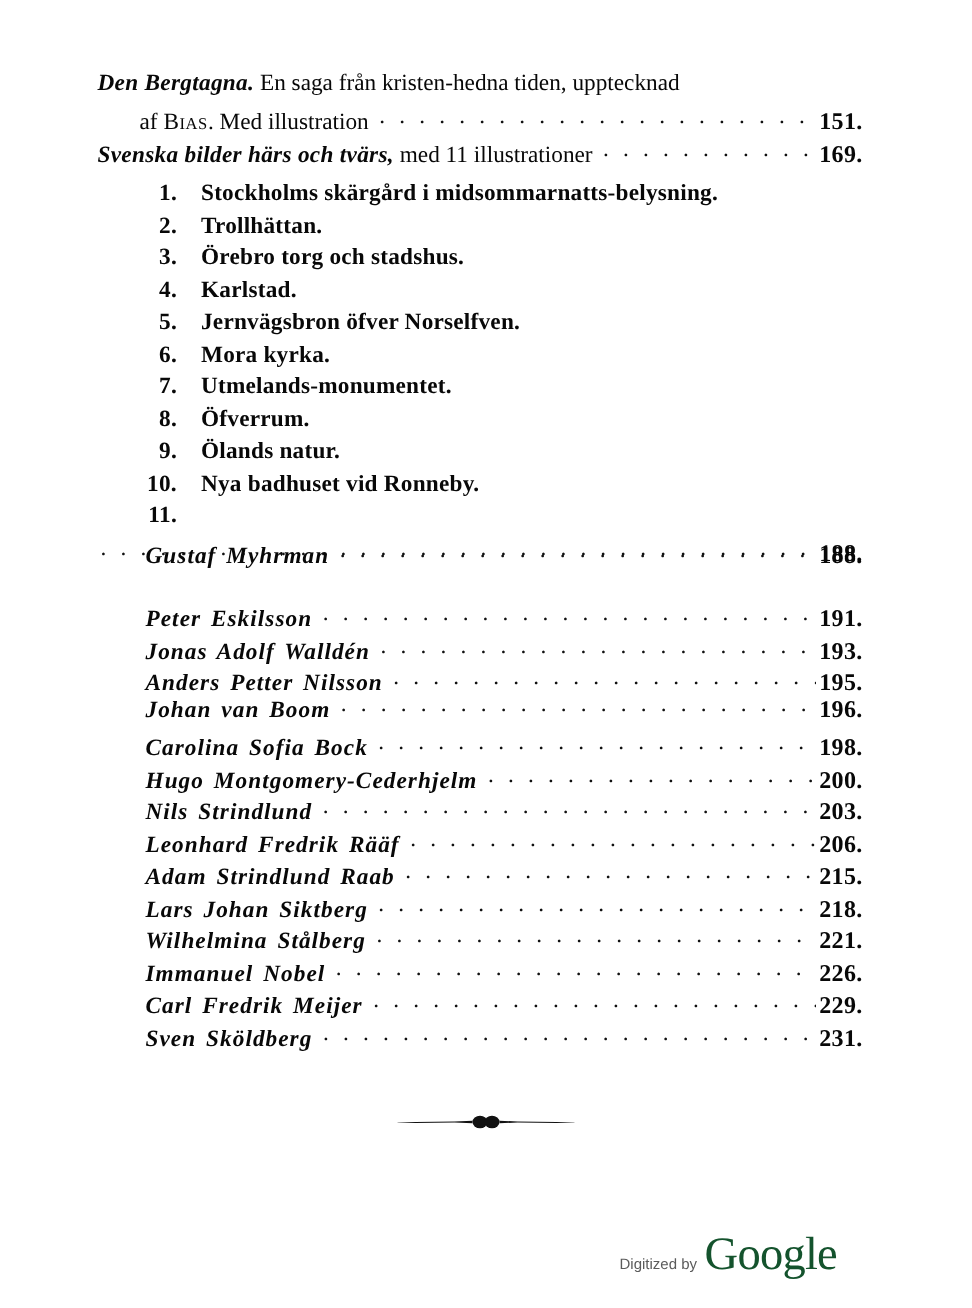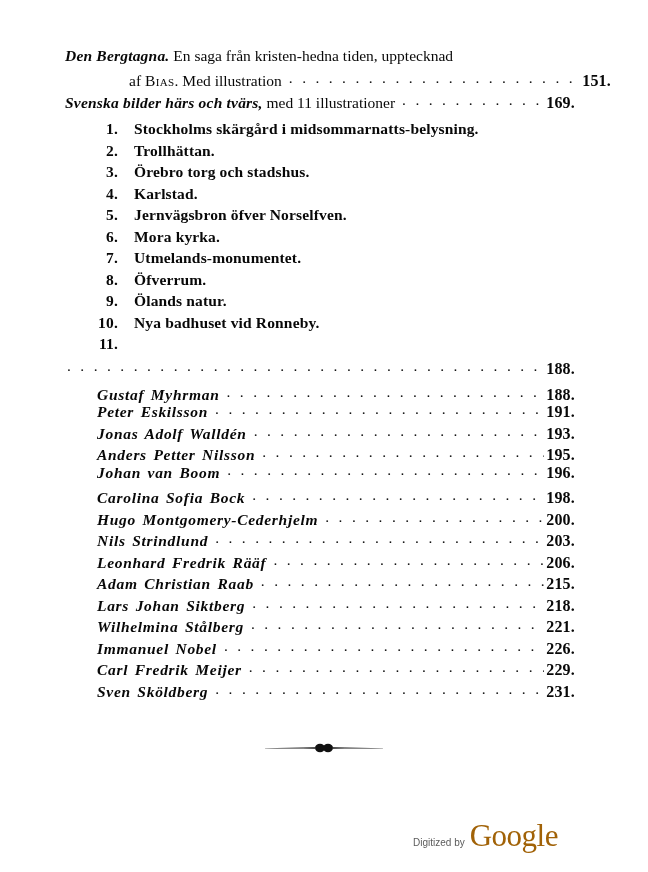--- a/index.html
+++ b/index.html
@@ -133,34 +133,34 @@
   #wm-digitized {
     font-family: "Liberation Sans", "DejaVu Sans", sans-serif;
     font-size: 10px;
     color: #5b5b5b;
     letter-spacing: 0px;
     padding-right: 5px;
   }
   #wm-google {
     font-family: "Liberation Serif", "DejaVu Serif", serif;
     font-size: 31px;
-    color: #a16207;
+    color: #14532d;
     letter-spacing: -0.5px;
   }
 </style>
 </head>
 <body>
 
 <div id="page">
 
   <div class="line-plain" style="left:65px; top:48px;font-family:Liberation Serif, serif;">
     <span class="entry-title-italic">Den Bergtagna.</span><span class="entry-roman"> En saga från kristen-hedna tiden, upptecknad</span>
   </div>
 
-  <div class="toc-line" style="left:93px; top:70px; width:482px;margin-left:36px;">
+  <div class="toc-line" style="left:93px; top:70px; width:482px;">
     <span class="toc-label"><span>af </span><span class="smallcaps">Bias</span><span>. Med illustration</span></span>
     <span class="leader"></span>
     <span class="pageno">151.</span>
   </div>
 
   <div class="toc-line" style="left:65px; top:92px; width:510px;">
     <span class="toc-label"><span class="entry-title-italic">Svenska bilder härs och tvärs,</span><span class="entry-roman"> med 11 illustrationer</span></span>
     <span class="leader"></span>
     <span class="pageno">169.</span>
   </div>
@@ -207,21 +207,21 @@
   </div>
   <div class="num-item" style="left:88px; top:336px;gap:38px;">
     <span class="num-index">11.</span>
   </div>
 
   <div class="toc-line" style="left:65px; top:358px; width:510px;">
     <span class="leader"></span>
     <span class="pageno">188.</span>
   </div>
 
-  <div class="toc-line" style="left:97px; top:384px; width:478px;justify-content:flex-end;">
+  <div class="toc-line" style="left:97px; top:359px; width:478px;justify-content:flex-end;">
     <span class="toc-label obit-name">Gustaf Myhrman</span>
     <span class="leader"></span>
     <span class="pageno">188.</span>
   </div>
   <div class="toc-line" style="left:97px; top:401.5px; width:478px;">
     <span class="toc-label obit-name">Peter Eskilsson</span>
     <span class="leader"></span>
     <span class="pageno">191.</span>
   </div>
   <div class="toc-line" style="left:97px; top:423px; width:478px;">
@@ -253,21 +253,21 @@
     <span class="toc-label obit-name">Nils Strindlund</span>
     <span class="leader"></span>
     <span class="pageno">203.</span>
   </div>
   <div class="toc-line" style="left:97px; top:552px; width:478px;">
     <span class="toc-label obit-name">Leonhard Fredrik Rääf</span>
     <span class="leader"></span>
     <span class="pageno">206.</span>
   </div>
   <div class="toc-line" style="left:97px; top:573.5px; width:478px;">
-    <span class="toc-label obit-name">Adam Christian Raab</span>
+    <span class="toc-label obit-name">Adam Strindlund Raab</span>
     <span class="leader"></span>
     <span class="pageno">215.</span>
   </div>
   <div class="toc-line" style="left:97px; top:595px; width:478px;">
     <span class="toc-label obit-name">Lars Johan Siktberg</span>
     <span class="leader"></span>
     <span class="pageno">218.</span>
   </div>
   <div class="toc-line" style="left:97px; top:616.5px; width:478px;">
     <span class="toc-label obit-name">Wilhelmina Stålberg</span>

